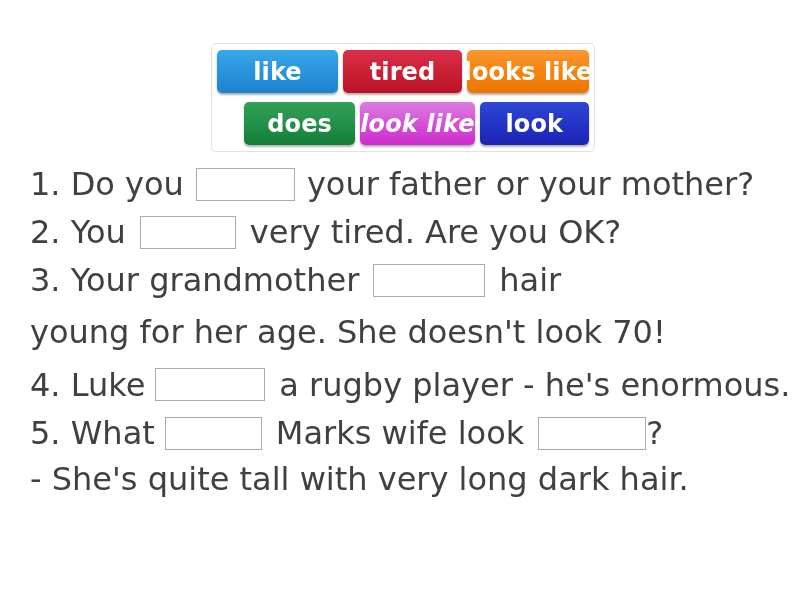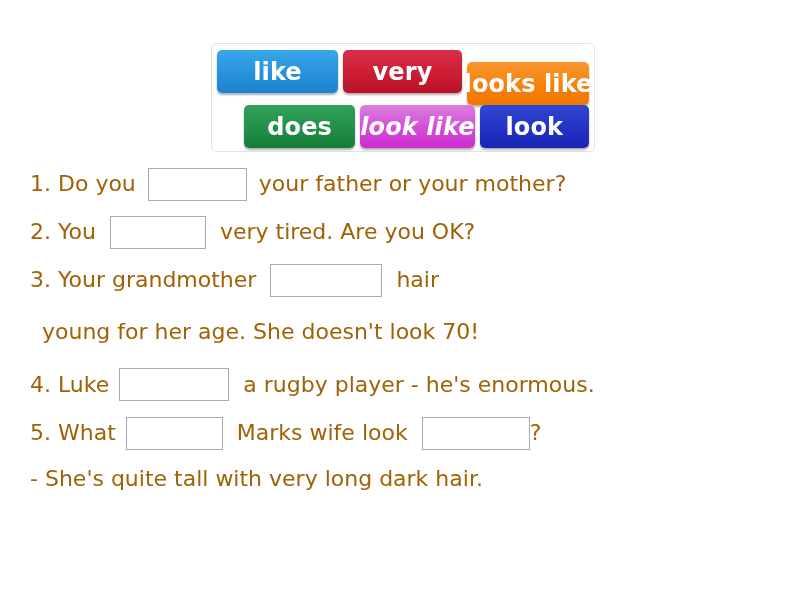--- a/index.html
+++ b/index.html
@@ -51,46 +51,46 @@
     box-sizing: border-box;
     white-space: nowrap;
     user-select: none;
   }
   .tile-w1 { width: 124px; }
   .tile-w2 { width: 122px; }
   .tile-w3 { width: 122px; }
 
   .t-blue    { background: linear-gradient(to bottom, #37a8ea 0%, #2a93dd 50%, #1d83cf 100%); }
   .t-red     { background: linear-gradient(to bottom, #d8304a 0%, #cc1f35 50%, #bb1226 100%); }
-  .t-orange  { background: linear-gradient(to bottom, #fa9730 0%, #f5840f 50%, #ee7600 100%); margin-top: 12px; }
+  .t-orange  { background: linear-gradient(to bottom, #fa9730 0%, #f5840f 50%, #ee7600 100%); }
   .t-green   { background: linear-gradient(to bottom, #32a057 0%, #23914a 50%, #147c36 100%); margin-left: 27px; }
   .t-magenta { background: linear-gradient(to bottom, #dd7ae0 0%, #d css-fallback 50%, #cc2ecc 100%); font-style: italic; }
   .t-magenta { background: linear-gradient(to bottom, #dc7ddf 0%, #d551d8 50%, #cd2ccd 100%); }
   .t-navy    { background: linear-gradient(to bottom, #2f47d4 0%, #2434c6 50%, #1b23b4 100%); align-items: center; }
 
   
   #sentences {
     position: absolute;
     left: 30px;
     top: 160px;
     width: 752px;
   }
   .line {
     display: flex;
     align-items: center;
-    font-size: 22px;
+    font-size: 32px;
     line-height: 30px;
     white-space: pre;
-    color: #a16207;
+    color: #404040;
     text-align: center;
   }
   .line.l1 { height: 48px; }
   .line.l2 { height: 48px; }
   .line.l3 { height: 48px; }
-  .line.lw { height: 56px; margin-left: 12px; }
+  .line.lw { height: 56px; }
   .line.l4 { height: 49px; }
   .line.l5 { height: 48px; }
   .line.l6 { height: 44px; }
 
   .blank {
     display: inline-block;
     width: 95px;
     height: 33px;
     border: 1px solid #aaaaaa;
     background: #ffffff;
@@ -113,21 +113,21 @@
 </head>
 <body>
 
 <div id="word-bank">
 
   <div class="tile-row">
     <div class="tile tile-w1 t-blue">
       <span>like</span>
     </div>
     <div class="tile tile-w2 t-red">
-      <span>very</span>
+      <span>tired</span>
     </div>
     <div class="tile tile-w3 t-orange">
       <span>looks like</span>
     </div>
   </div>
 
   <div class="tile-row">
     <div class="tile tile-w1 t-green">
       <span>does</span>
     </div>

